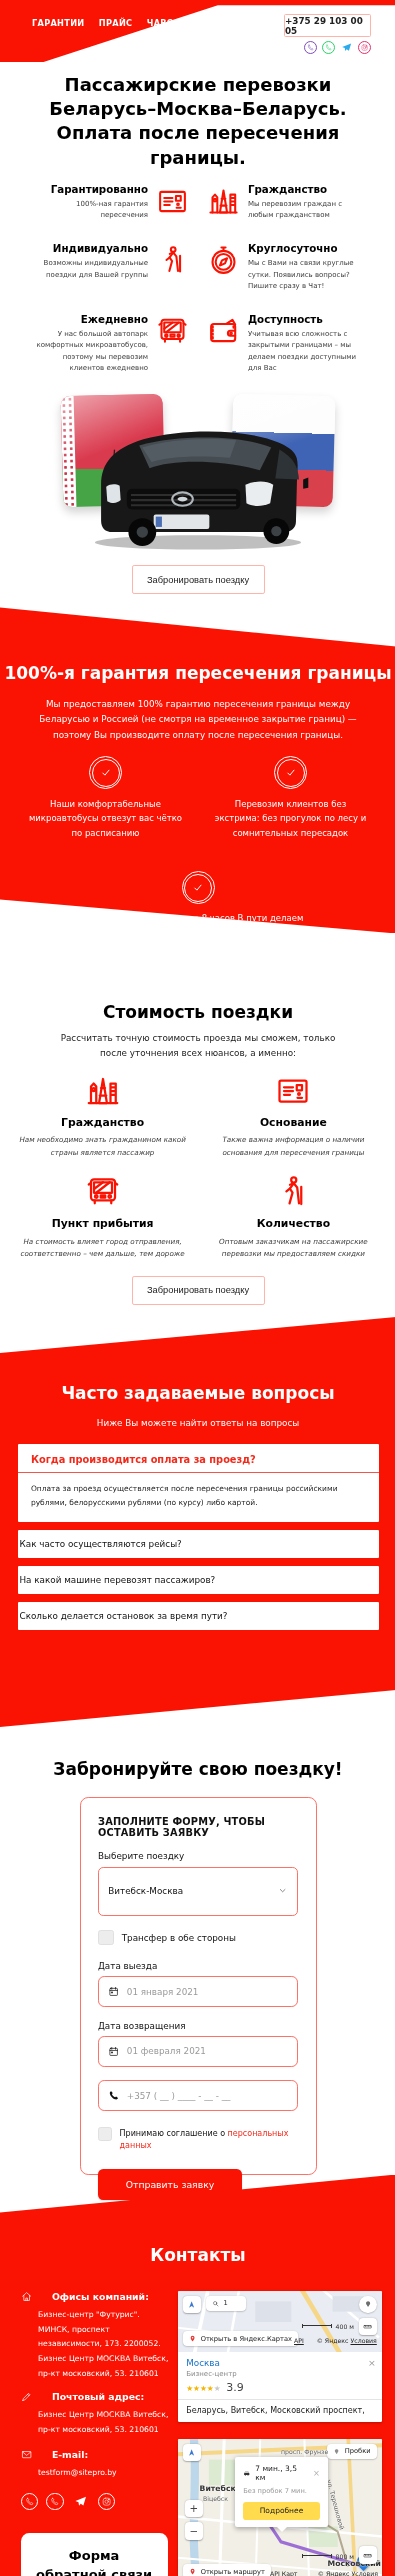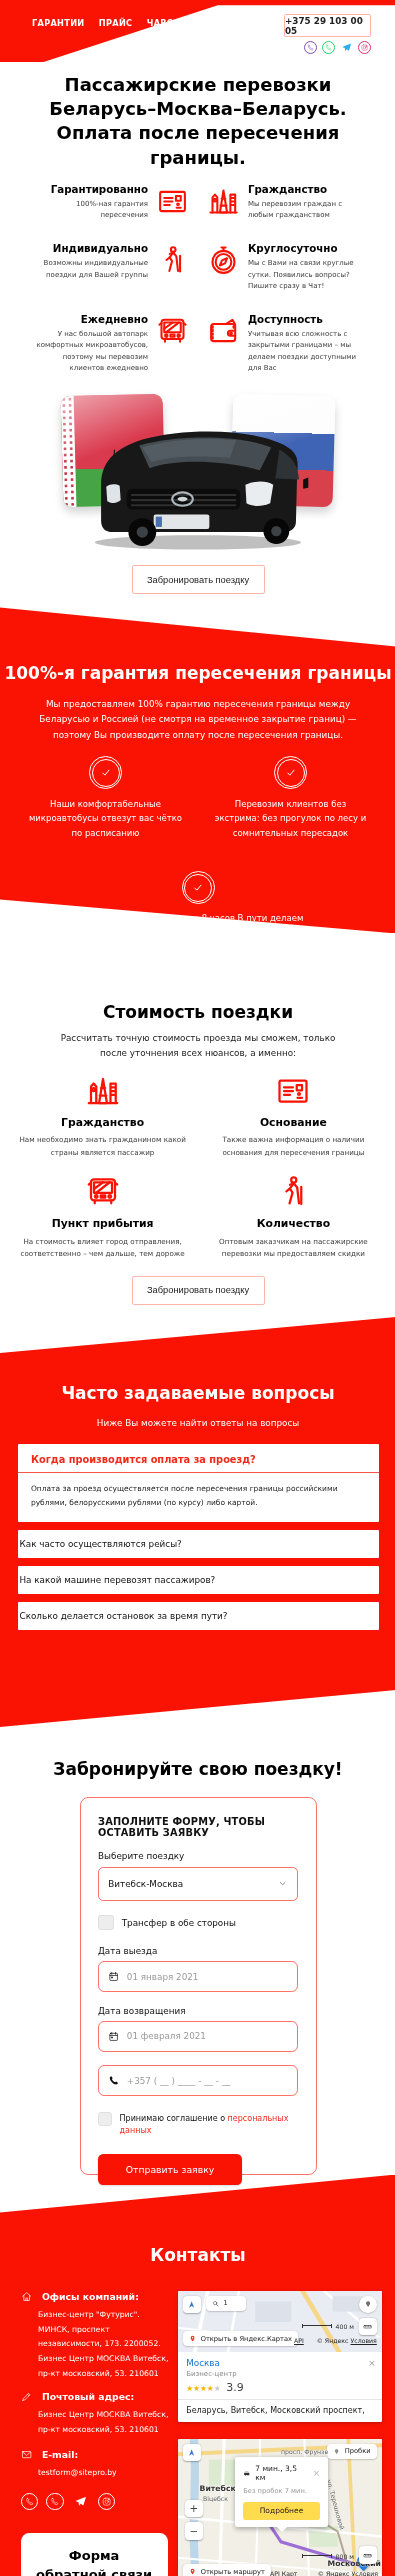--- a/index.html
+++ b/index.html
@@ -81,42 +81,42 @@
   .check-item p{font-size:8.5px;line-height:1.75;}
 
   
   .pricing h2{margin-top:69px;text-align:center;font-size:17px;font-weight:600;color:#000;}
   .pricing .intro{width:289px;margin:8.2px auto 0;text-align:center;font-size:8.8px;line-height:1.7;color:#222;}
   .pgrid{width:361px;margin:12.4px auto 0;display:grid;grid-template-columns:1fr 1fr;column-gap:20.6px;row-gap:15.5px;}
   .pitem{text-align:center;}
   .pitem .pic{width:36px;height:36px;margin:0 auto 7.2px;color:var(--red);}
   .pitem .pic svg{width:36px;height:36px;}
   .pitem h3{font-size:10.8px;font-weight:600;margin-bottom:5.2px;color:#000;}
-  .pitem p{font-size:7.2px;line-height:1.7;color:var(--gray-txt);}
+  .pitem p{font-size:7.2px;line-height:1.7;color:var(--gray-txt);font-style:italic;}
 
   
   .sec-faq{margin-top:12.4px;height:410px;background:var(--red);position:relative;color:#fff;
     clip-path:polygon(0 36px,100% 0,100% calc(100% - 37px),0 100%);padding-top:66px;}
   .sec-faq h2{text-align:center;font-size:17px;font-weight:600;}
   .sec-faq .sub{text-align:center;font-size:8.8px;margin-top:15px;}
   .faq-wrap{width:361px;margin:15.5px auto 0;}
   .faq-card{background:#fff;color:#111;border-radius:1px;padding:10.3px 13.4px 12.4px;margin-bottom:8.2px;}
   .faq-card .q{color:var(--link-red);font-size:9.8px;font-weight:600;}
   .faq-card hr{border:none;border-top:0.5px solid #f0564a;margin:7.2px -13.4px 9.3px;}
   .faq-card .a{font-size:7.5px;line-height:1.8;color:#1b1b1b;}
   .faq-bar{background:#fff;color:#111;border-radius:1px;height:28px;display:flex;align-items:center;
     padding:0 2px;font-size:8.8px;margin-bottom:8.2px;cursor:pointer;}
 
   
   .booking h2{margin-top:32px;text-align:center;font-size:17px;font-weight:600;color:#000;}
   .bcard{width:237px;margin:17.5px auto 0;border:0.5px solid var(--coral);border-radius:8.2px;background:#fff;
     padding:18.5px 17.5px 20.6px;height:378px;}
   .bcard .ftitle{font-size:9.8px;font-weight:bold;color:#111;letter-spacing:0.2px;}
   .flabel{font-size:8.8px;color:#111;margin:13.4px 0 5.2px;}
-  .selectbox{border:0.8px solid var(--coral);border-radius:5.2px;height:34px;display:flex;align-items:center;
+  .selectbox{border:0.8px solid var(--coral);border-radius:5.2px;height:49px;display:flex;align-items:center;
     padding:0 9.3px;font-size:8.8px;color:#111;cursor:pointer;}
   .selectbox .chev{margin-left:auto;color:#333;}
   .chkrow{display:flex;align-items:center;gap:8.2px;margin-top:14.4px;cursor:pointer;}
   .chk{width:15.5px;height:15.5px;background:#ededed;border:0.5px solid #e0e0e0;border-radius:2.6px;flex:none;}
   .chkrow span{font-size:8.8px;color:#111;}
   .inputbox{border:0.8px solid var(--coral);border-radius:6.2px;height:31px;display:flex;align-items:center;
     gap:7.2px;padding:0 9.3px;}
   .inputbox svg{width:11.3px;height:11.3px;color:#111;flex:none;}
   .inputbox input{border:none;outline:none;flex:1;font-size:8.8px;color:#222;font-family:inherit;background:transparent;}
   .inputbox input::placeholder{color:#9a9a9a;}
@@ -126,21 +126,21 @@
   .consent a{color:var(--link-red);text-decoration:none;}
   .btn-red{display:flex;align-items:center;justify-content:center;background:var(--red);color:#fff;
     border:none;border-radius:5.2px;font-size:9.3px;font-family:inherit;cursor:pointer;box-shadow:0 1px 2.1px rgba(0,0,0,.15);}
   .bcard .btn-red{width:144px;height:31px;margin-top:16.5px;}
 
   
   .sec-contacts{height:667px;background:var(--red);position:relative;color:#fff;
     clip-path:polygon(0 38px,100% 0,100% 100%,0 calc(100% - 27px));}
   .sec-contacts h2{position:absolute;top:70px;left:0;right:0;text-align:center;font-size:17px;font-weight:600;}
   .cblock{position:absolute;left:20.6px;width:149px;}
-  .cblock .lab{display:flex;gap:10px;align-items:center;font-size:9.3px;font-weight:bold;}
+  .cblock .lab{display:flex;gap:20px;align-items:center;font-size:9.3px;font-weight:bold;}
   .cblock .lab svg{width:11.3px;height:11.3px;color:#fff;flex:none;}
   .cblock .body{margin:6.2px 0 0 17.5px;font-size:7.7px;line-height:1.9;}
   .csocials{position:absolute;left:20.6px;display:flex;gap:8.2px;}
   .csoc{width:17.5px;height:17.5px;border-radius:50%;border:1px solid #fff;color:#fff;display:flex;align-items:center;justify-content:center;}
   .csoc.telegram{border-color:transparent;}
   .csoc svg{width:9.3px;height:9.3px;}
 
   .map-card{position:absolute;left:178px;width:204px;background:#fff;border-radius:1.5px;overflow:hidden;color:#222;
     box-shadow:0 1px 3.1px rgba(0,0,0,.25);}
   .map-area{position:relative;background:var(--map-bg);overflow:hidden;}

